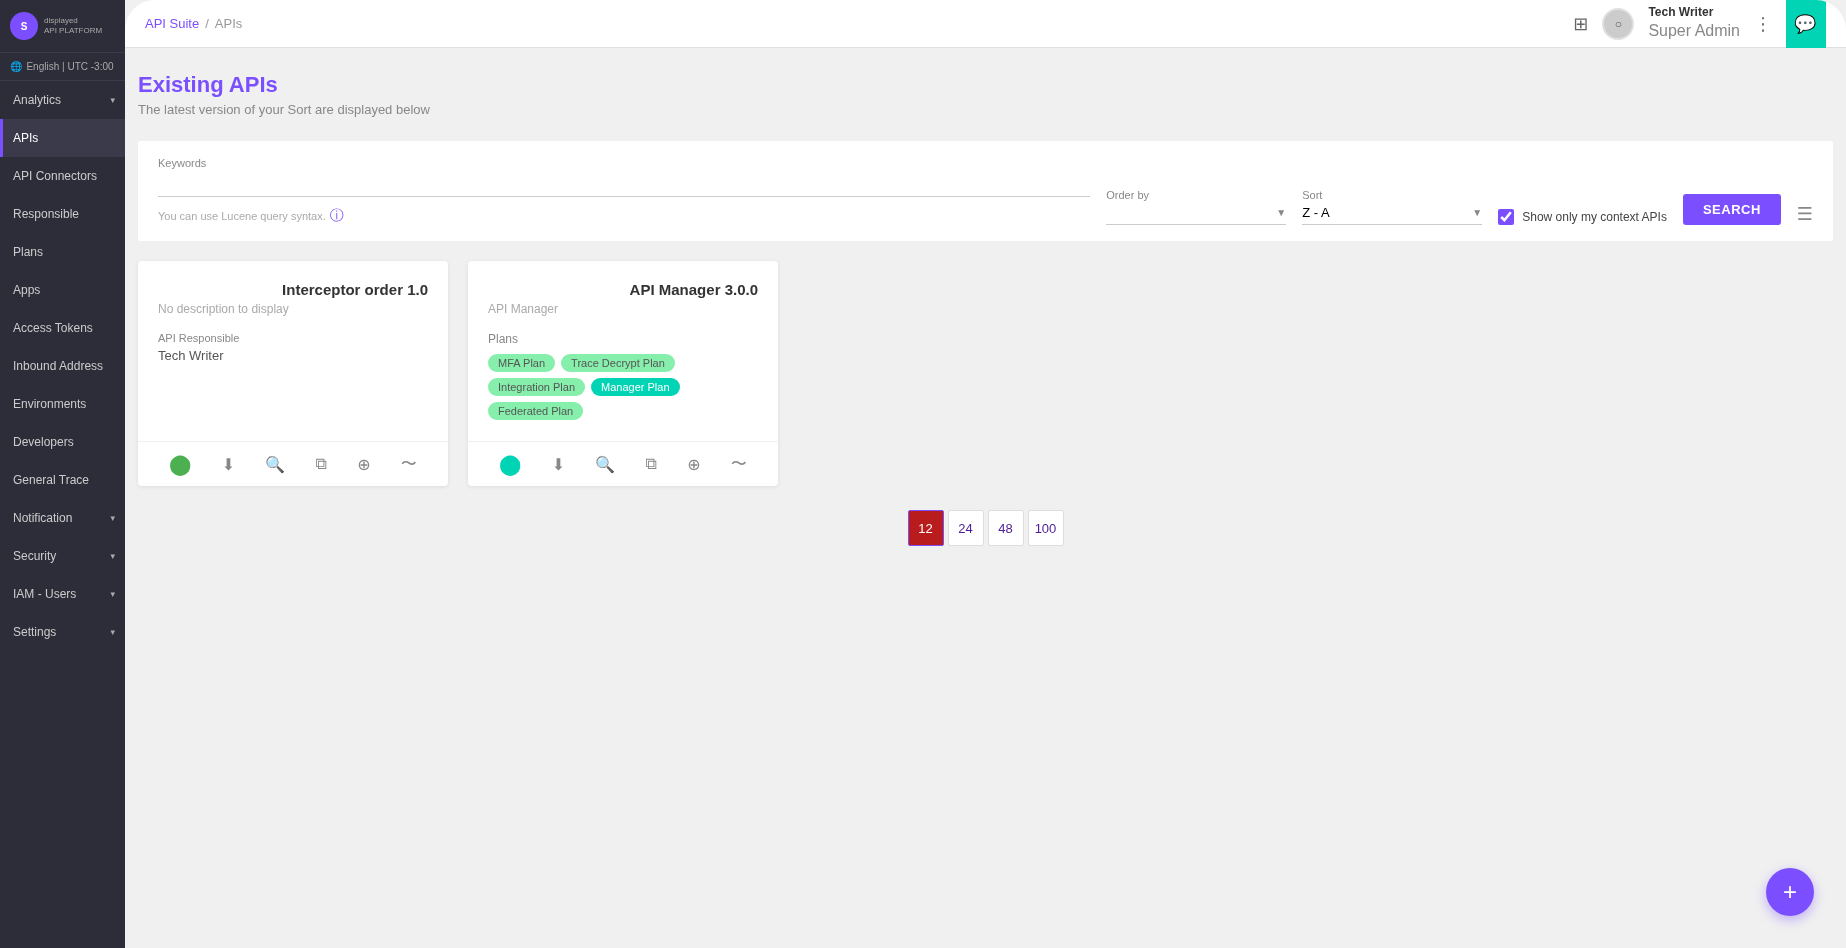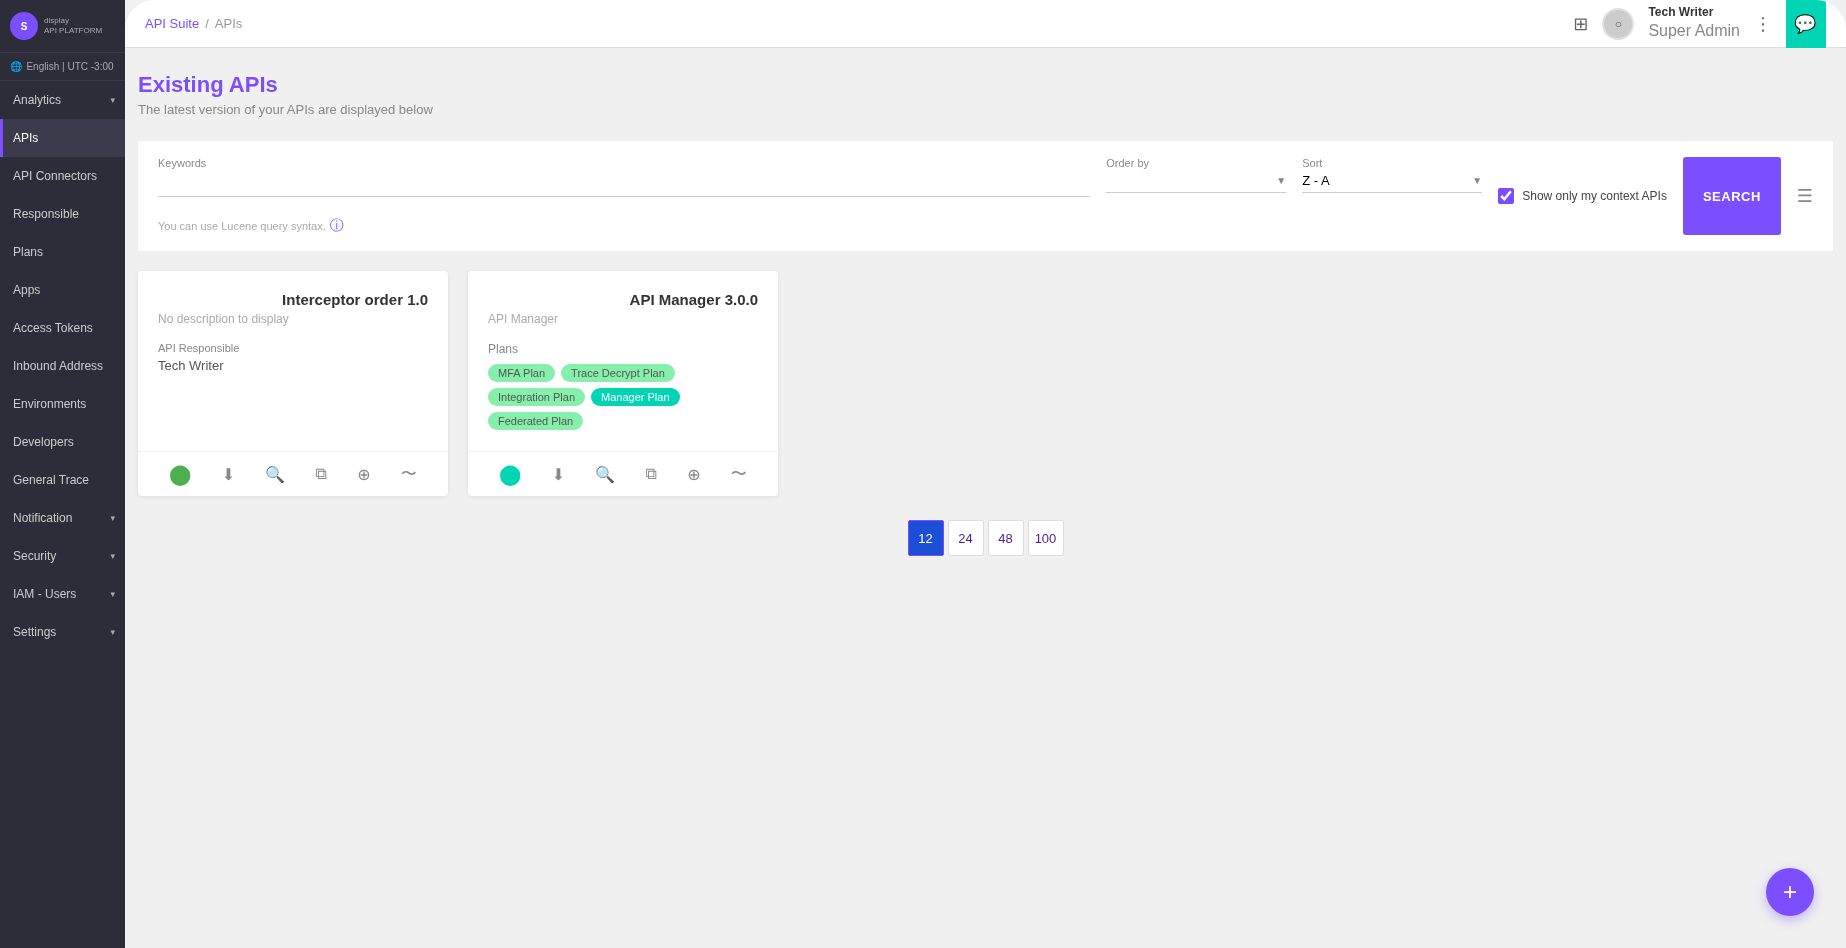--- a/index.html
+++ b/index.html
@@ -113,31 +113,32 @@
     }
 
     .page-title { font-size: 22px; font-weight: 600; color: #7b4fff; margin-bottom: 4px; }
     .page-subtitle { font-size: 13px; color: #888; margin-bottom: 24px; }
 
     
     .search-bar {
       background: #fff;
       padding: 16px 20px;
       display: flex;
+      align-items: flex-end;
       gap: 16px;
       margin-bottom: 20px;
       border-radius: 2px;
     }
     .search-field { flex: 1; }
     .search-field label { font-size: 11px; color: #888; display: block; margin-bottom: 4px; }
     .search-field input {
       width: 100%; border: none; border-bottom: 1px solid #ccc;
       padding: 4px 0; font-size: 13px; outline: none; background: transparent;
     }
-    .search-hint { font-size: 11px; color: #aaa; display: flex; align-items: center; gap: 4px; margin-top: 20px; }
+    .search-hint { font-size: 11px; color: #aaa; display: flex; align-items: center; gap: 4px; margin-top: 10px; }
     .hint-icon { color: #7b4fff; font-size: 14px; }
 
     .order-field, .sort-field { min-width: 180px; }
     .order-field label, .sort-field label { font-size: 11px; color: #888; display: block; margin-bottom: 4px; }
     .select-wrap {
       display: flex; align-items: center; border-bottom: 1px solid #ccc; padding-bottom: 4px;
     }
     .select-wrap select {
       border: none; outline: none; font-size: 13px; background: transparent; flex: 1; cursor: pointer;
       appearance: none; padding-right: 16px;
@@ -214,21 +215,21 @@
     .page-btn {
       width: 36px; height: 36px;
       border: 1px solid #ddd;
       background: #fff;
       font-size: 13px;
       cursor: pointer;
       border-radius: 2px;
       display: flex; align-items: center; justify-content: center;
       color: #4c1d95;
     }
-    .page-btn.active { background: #1d4ed8; color: #fff; border-color: #7b4fff; }
+    .page-btn.active { background: #b91c1c; color: #fff; border-color: #7b4fff; }
 
     
     .fab {
       position: fixed;
       bottom: 32px; right: 32px;
       width: 48px; height: 48px;
       background: #7b4fff;
       border-radius: 50%;
       display: flex; align-items: center; justify-content: center;
       color: #fff; font-size: 24px;
@@ -236,21 +237,21 @@
       box-shadow: 0 4px 12px rgba(123,79,255,0.4);
     }
   </style>
 </head>
 <body>
 
 <nav class="sidebar">
   <div class="sidebar-logo">
     <div class="logo-icon">S</div>
     <div class="logo-text">
-      <span>display</span>
+      <span>displayed</span>
       <span>API PLATFORM</span>
     </div>
   </div>
   <div class="sidebar-locale">
     <span>🌐</span>
     <span>English | UTC -3:00</span>
   </div>
   <div id="sidebar-items-container">
       <div class="sidebar-item">
         <span>Analytics</span>
@@ -322,21 +323,21 @@
         <div class="name">Tech Writer</div>
         <div class="role">Super Admin</div>
       </div>
       <span class="topbar-icon">⋮</span>
       <div class="chat-btn">💬</div>
     </div>
   </div>
 
   <div class="content">
     <div class="page-title">Existing APIs</div>
-    <div class="page-subtitle">The latest version of your APIs are displayed below</div>
+    <div class="page-subtitle">The latest version of your Sort are displayed below</div>
 
     <div class="search-bar">
       <div class="search-field">
         <label>Keywords</label>
         <input type="text" style="">
         <div class="search-hint">
           <span>You can use Lucene query syntax.</span>
           <span class="hint-icon">ⓘ</span>
         </div>
       </div>

